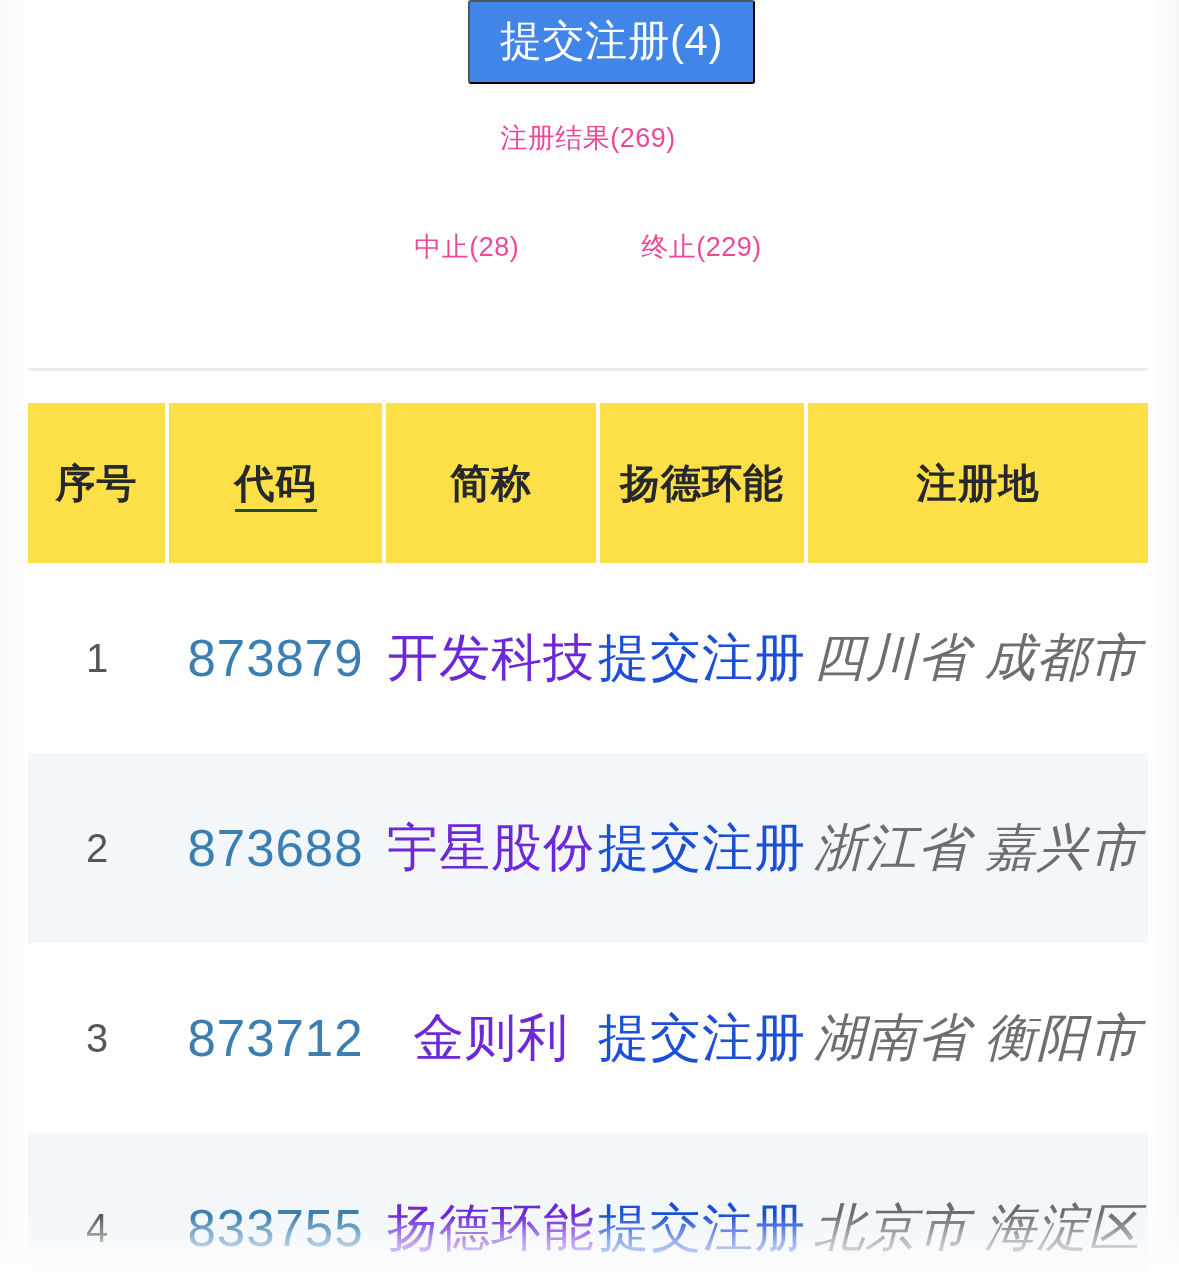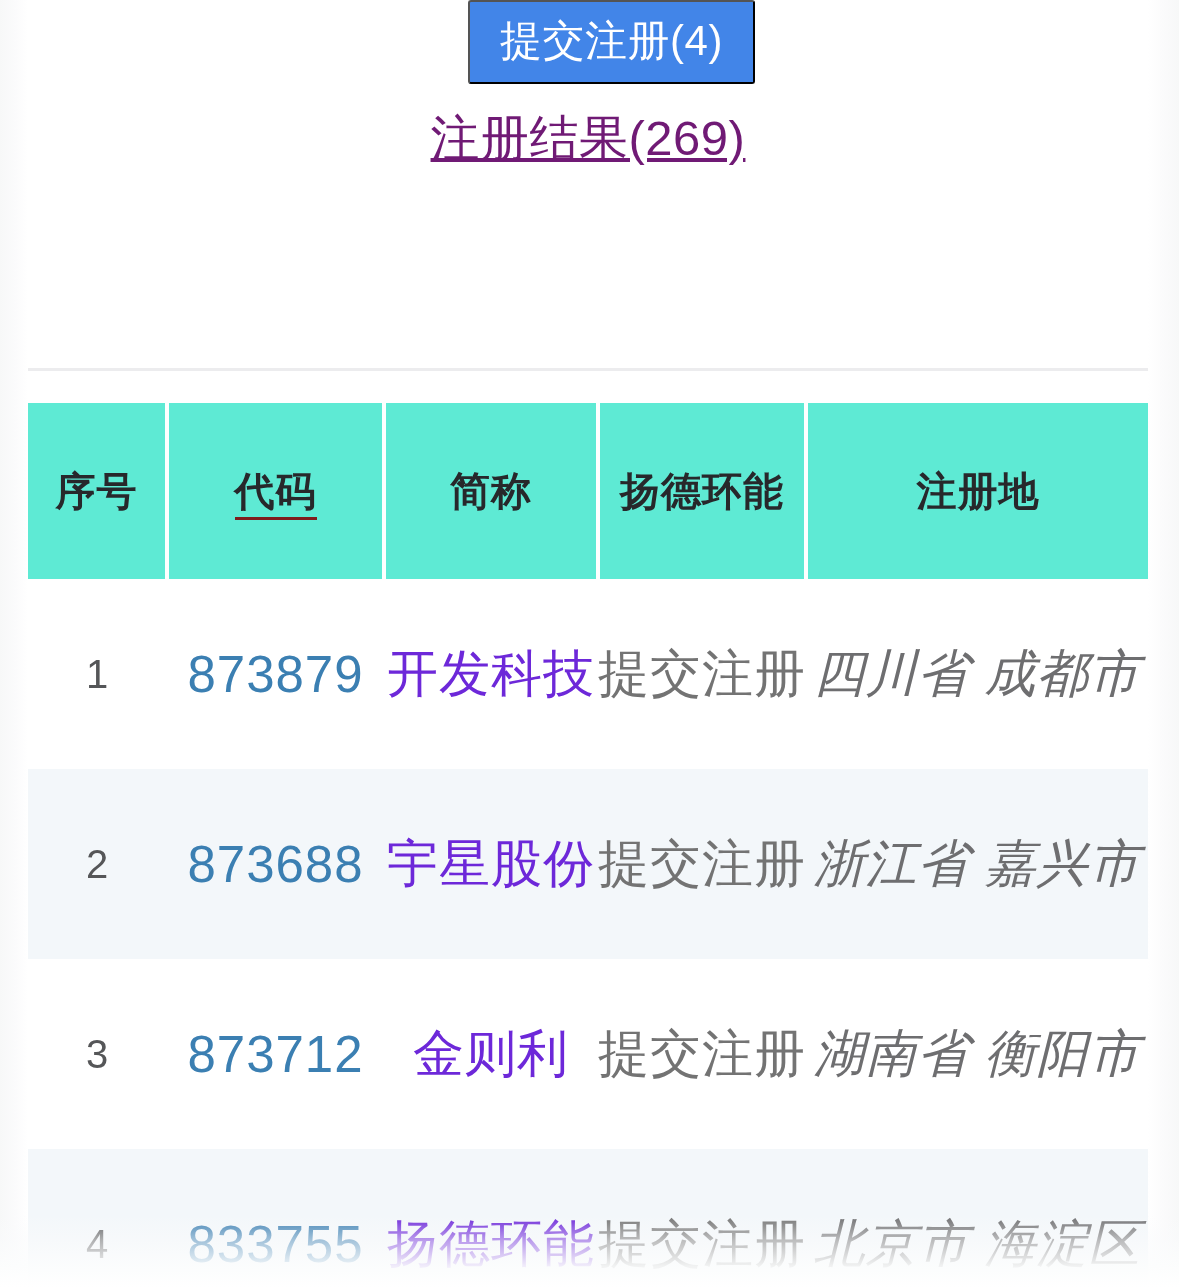--- a/index.html
+++ b/index.html
@@ -70,29 +70,28 @@
     line-height: 1;
     padding: 18px 30px 20px 30px;
     border-radius: 3px;
     letter-spacing: 0.5px;
     margin-top: -4px;
     box-sizing: border-box;
     margin-left: 47px;
   }
 
   .tab-plain {
-    color: #701a75;
-    font-size: 49px;
+    color: #ec4899;
+    font-size: 27px;
     line-height: 1;
     letter-spacing: 0.5px;
     background: transparent;
     border: 0;
     padding: 0;
     font-family: inherit;
-    text-decoration: underline;
   }
 
   .tab-row-3 .tab-plain + .tab-plain { margin-left: 122px; }
 
   
   .panel-divider {
     position: absolute;
     left: 28px;
     top: 368px;
     width: 1120px;
@@ -114,56 +113,56 @@
     width: 1120px;
   }
 
   table.reg-table col.c-seq    { width: 139px; }
   table.reg-table col.c-code   { width: 217px; }
   table.reg-table col.c-short  { width: 214px; }
   table.reg-table col.c-status { width: 208px; }
   table.reg-table col.c-region { width: 342px; }
 
   thead th {
-    background: #5eead4;
+    background: #fde047;
     height: 152px;
     font-size: 40px;
     font-weight: bold;
     color: #27282b;
     text-align: center;
     vertical-align: middle;
     border-right: 4px solid #ffffff;
-    padding: 12px;
+    padding: 4px;
     letter-spacing: 1px;
   }
   thead th:last-child { border-right: 0; margin-top: 6px; }
 
   thead th .hdr-underline {
-    border-bottom: 3px solid #7f1d1d;
+    border-bottom: 3px solid #14532d;
     padding-bottom: 4px;
   }
 
   tbody td {
     height: 190px;
     font-size: 51px;
     text-align: center;
     vertical-align: middle;
     padding: 0;
     color: #6e6e70;
     letter-spacing: 1px;
     white-space: nowrap;
   }
 
   tbody tr.row-odd  td { background: #ffffff; }
   tbody tr.row-even td { background: #f3f7fa; }
 
   tbody td.cell-seq    { color: #555658; font-size: 40px; }
   tbody td.cell-code   { color: #3b7fb2; }
   tbody td.cell-short  { color: #6d28d9; }
-  tbody td.cell-status { color: #737373; }
+  tbody td.cell-status { color: #1d4ed8; }
   tbody td.cell-region { color: #6e6e70; font-style: italic; }
 
   
   .bottom-fade {
     position: absolute;
     left: 0;
     top: 1215px;
     width: 1179px;
     height: 73px;
     background: linear-gradient(to bottom, rgba(255,255,255,0) 0%, rgba(250,251,252,0.55) 35%, rgba(252,253,253,0.92) 70%, #ffffff 100%);
@@ -193,20 +192,24 @@
   <div class="filter-panel">
 
     <div class="tab-row tab-row-1">
       <button class="tab-chip">提交注册(4)</button>
     </div>
 
     <div class="tab-row tab-row-2">
       <button class="tab-plain">注册结果(269)</button>
     </div>
 
+    <div class="tab-row tab-row-3">
+      <button class="tab-plain">中止(28)</button>
+      <button class="tab-plain">终止(229)</button>
+    </div>
 
   </div>
 
   <div class="panel-divider"></div>
 
   <div class="table-wrap">
     <table class="reg-table">
       <colgroup>
         <col class="c-seq">
           <col class="c-code">

